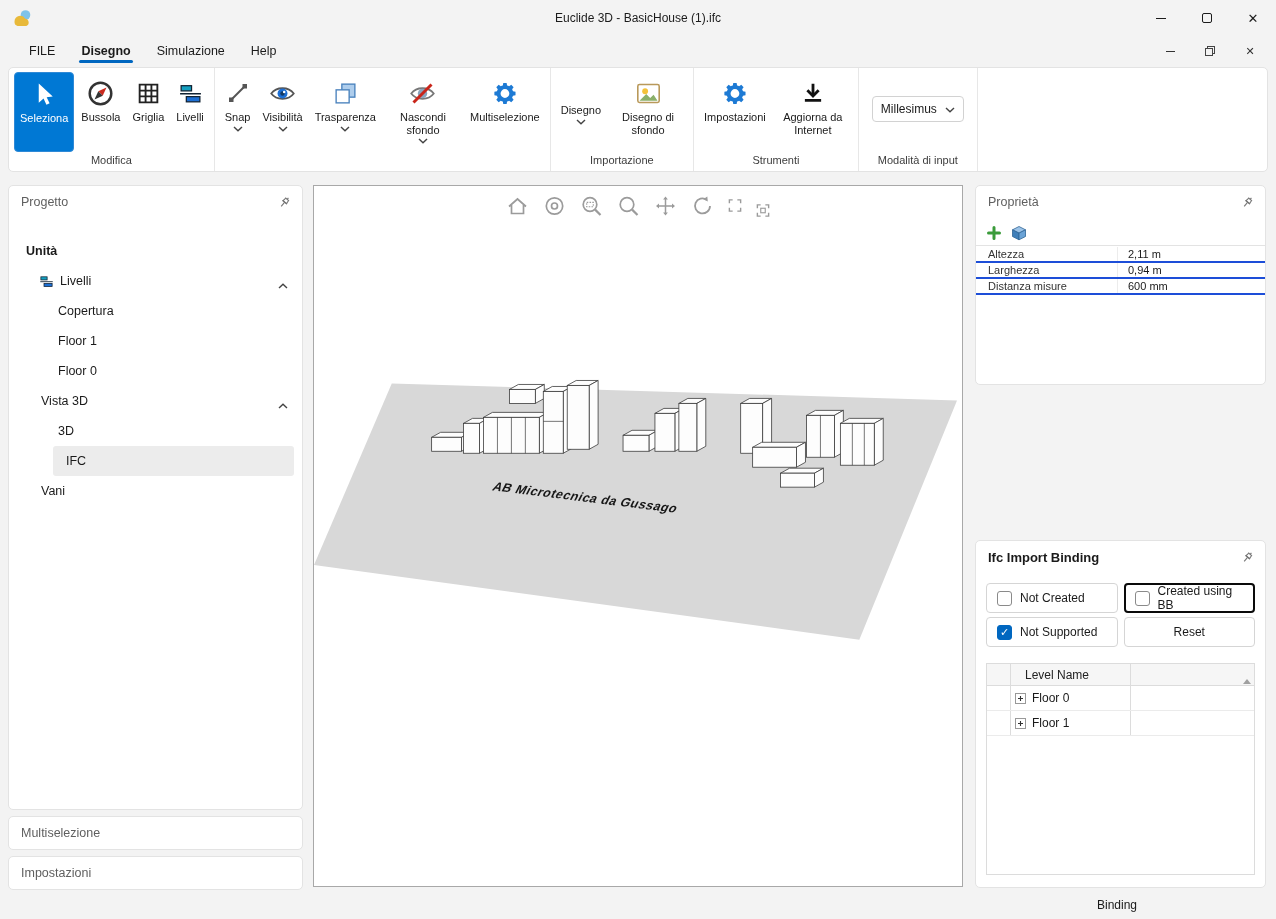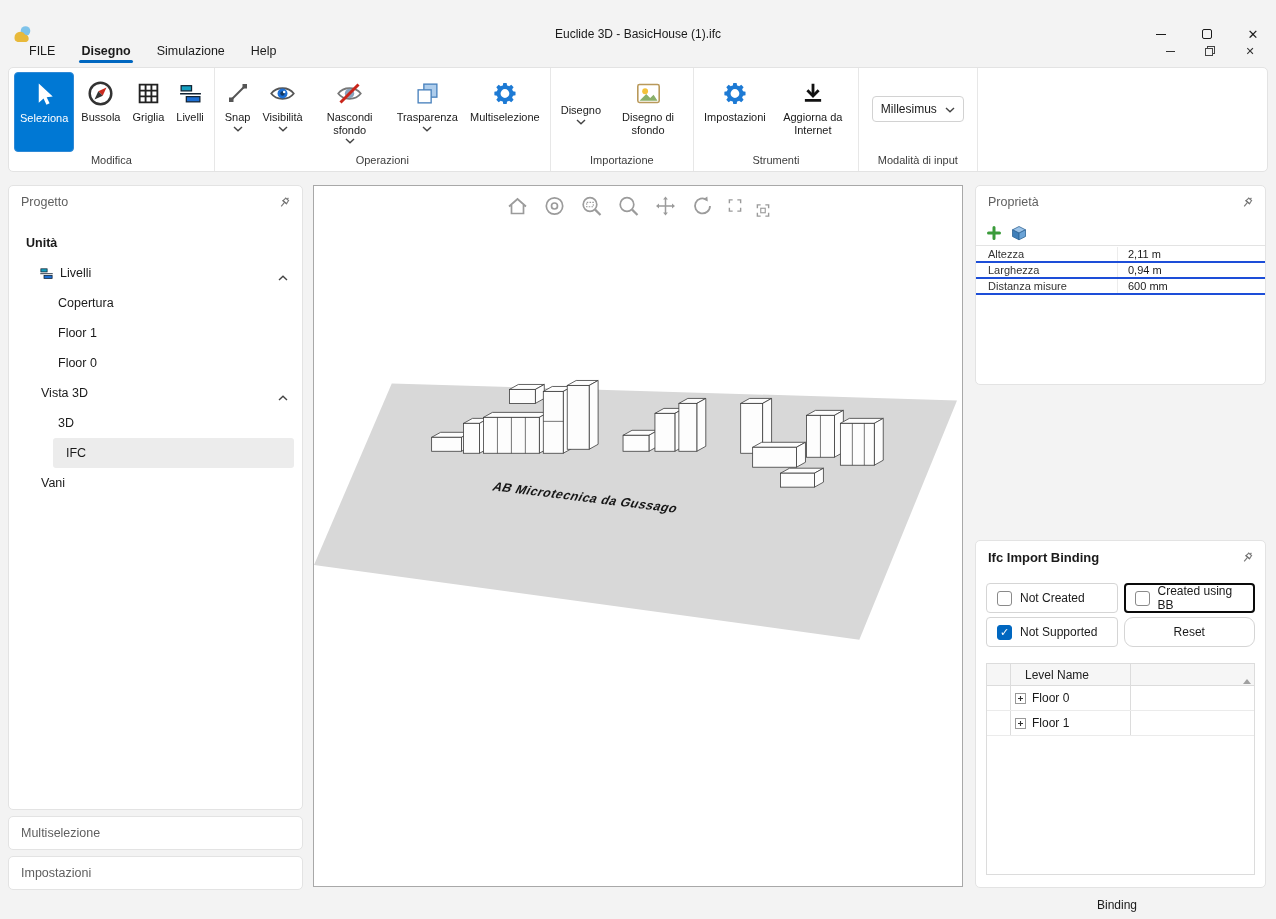--- a/index.html
+++ b/index.html
@@ -1,20 +1,20 @@
 <!DOCTYPE html>
 <html><head>
 <meta charset="utf-8">
 <style>
   *{box-sizing:border-box;margin:0;padding:0}
   html,body{width:1276px;height:919px}
   body{font-family:"Liberation Sans","DejaVu Sans",sans-serif;background:#f3f3f3;position:relative;overflow:hidden;color:#1a1a1a;cursor:default}
 
   
-  .titlebar{position:absolute;left:0;top:16px;width:1276px;height:36px;display:flex;align-items:center}
+  .titlebar{position:absolute;left:0;top:0;width:1276px;height:36px;display:flex;align-items:center}
   .app-icon{margin-left:12px;width:20px;height:20px}
   .tb-title{position:absolute;left:50%;transform:translateX(-50%);font-size:12px;color:#1b1b1b;white-space:nowrap}
   .win-controls{position:absolute;right:0;top:0;height:36px;display:flex}
   .win-btn{width:46px;height:36px;display:flex;align-items:center;justify-content:center;color:#1b1b1b;font-size:13px}
   .glyph-min{width:10px;height:1px;background:#1b1b1b;display:inline-block}
   .glyph-max{width:10px;height:10px;border:1px solid #1b1b1b;border-radius:2px;display:inline-block}
 
   
   .menubar{position:absolute;left:0;top:36px;width:1276px;height:30px;display:flex;align-items:flex-end;padding-left:16px}
   .menu-item{padding:0 13px;font-size:12.5px;height:30px;line-height:30px;position:relative;color:#1b1b1b}
@@ -39,21 +39,21 @@
   .combo{width:92px;height:26px;border:1px solid #d2d2d2;border-radius:4px;background:#fff;display:flex;align-items:center;padding:0 8px;font-size:12px;margin:24px 8px 0;justify-content:space-between}
 
   
   .panel{position:absolute;background:#fff;border:1px solid #e3e3e3;border-radius:5px}
   .panel-title{font-size:12.5px;color:#5f5f5f;padding:9px 12px 7px}
   .panel-title.dark{color:#1a1a1a;font-weight:bold;font-size:13px}
   .pin{position:absolute;right:10px;top:9px;opacity:.8}
 
   
   #progetto{left:8px;top:185px;width:295px;height:625px}
-  .tree{margin-top:12px;font-size:12.5px}
+  .tree{margin-top:20px;font-size:12.5px}
   .tnode{height:30px;display:flex;align-items:center;position:relative}
   .tnode .tchev{position:absolute;right:14px;top:12px}
   .tnode.bold{font-weight:bold}
   .tnode.selected{background:#ececec;border-radius:3px;margin-left:44px;margin-right:8px}
   .licon{margin-right:6px;display:flex}
   #multisel{left:8px;top:816px;width:295px;height:34px}
   #impost{left:8px;top:856px;width:295px;height:34px}
   .collapsed-title{font-size:12.5px;color:#5f5f5f;line-height:32px;padding-left:12px}
 
   
@@ -74,21 +74,21 @@
   .pcell-v{padding-left:10px;color:#1a1a1a}
 
   
   #ifcpanel{left:975px;top:540px;width:291px;height:348px}
   .chkgrid{position:absolute;left:10px;right:10px;top:42px;display:grid;grid-template-columns:1fr 1fr;gap:4px 6px}
   .chkbox{height:30px;border:1px solid #d5d5d5;border-radius:4px;background:#fff;display:flex;align-items:center;gap:8px;padding:0 10px;font-size:12px}
   .chkbox.focused{border:2px solid #0a0a0a;padding:0 9px}
   .cb{width:15px;height:15px;border:1px solid #8a8a8a;border-radius:3px;background:#fff;flex:0 0 auto}
   .cb.checked{background:#0067c0;border-color:#0067c0;display:flex;align-items:center;justify-content:center}
   .cb .mark{color:#fff;font-size:11px;line-height:1}
-  .reset-btn{height:30px;border:1px solid #d5d5d5;border-radius:9px;background:#fff;font-size:12px;display:flex;align-items:center;justify-content:center}
+  .reset-btn{height:30px;border:1px solid #d5d5d5;border-radius:4px;background:#fff;font-size:12px;display:flex;align-items:center;justify-content:center}
   .ifc-table{position:absolute;left:10px;right:10px;top:122px;bottom:12px;border:1px solid #dcdcdc;background:#fff}
   .ifc-thead{display:flex;height:22px;background:#f6f6f6;border-bottom:1px solid #dcdcdc;font-size:12px;align-items:center;color:#222}
   .c0{width:24px;height:100%;border-right:1px solid #dcdcdc}
   .c1{width:120px;height:100%;border-right:1px solid #dcdcdc;display:flex;align-items:center}
   .c1 .htext{padding-left:14px}
   .crest{flex:1}
   .ifc-row{display:flex;height:25px;border-bottom:1px solid #ebebeb;font-size:12px;align-items:center}
   .rowname{margin-left:6px}
   .plusbox{margin-left:4px;display:flex}
   .scroll-up{position:absolute;right:3px;top:6px}
@@ -326,54 +326,53 @@
           </span>
         <span class="rtext">Visibilità</span>
         <span class="chev">
             <svg width="10" height="6">
               <use href="#sym-chevdown"></use>
             </svg>
           </span>
       </div>
       <div class="rbtn">
         <span class="ricon">
+            <svg width="25" height="25">
+              <use href="#sym-transparency"></use>
+            </svg>
+          </span>
+        <span class="rtext">Trasparenza</span>
+        <span class="chev">
+            <svg width="10" height="6">
+              <use href="#sym-chevdown"></use>
+            </svg>
+          </span>
+      </div>
+      <div class="rbtn">
+        <span class="ricon">
             <svg width="27" height="27">
               <use href="#sym-eyeoff"></use>
             </svg>
           </span>
         <span class="rtext">Nascondi sfondo</span>
         <span class="chev">
             <svg width="10" height="6">
               <use href="#sym-chevdown"></use>
             </svg>
           </span>
       </div>
       <div class="rbtn">
         <span class="ricon">
-            <svg width="25" height="25">
-              <use href="#sym-transparency"></use>
-            </svg>
-          </span>
-        <span class="rtext">Trasparenza</span>
-        <span class="chev">
-            <svg width="10" height="6">
-              <use href="#sym-chevdown"></use>
-            </svg>
-          </span>
-      </div>
-      <div class="rbtn">
-        <span class="ricon">
             <svg width="27" height="27">
               <use href="#sym-gear"></use>
             </svg>
           </span>
         <span class="rtext">Multiselezione</span>
       </div>
     </div>
-    <div class="rlabel">Operazioni</div>
   </div>
 
   <div class="rgroup sep">
     <div class="rbtns">
       <div class="rbtn" style="justify-content:center">
         <span class="rtext">Disegno</span>
         <span class="chev">
             <svg width="10" height="6">
               <use href="#sym-chevdown"></use>
             </svg>

